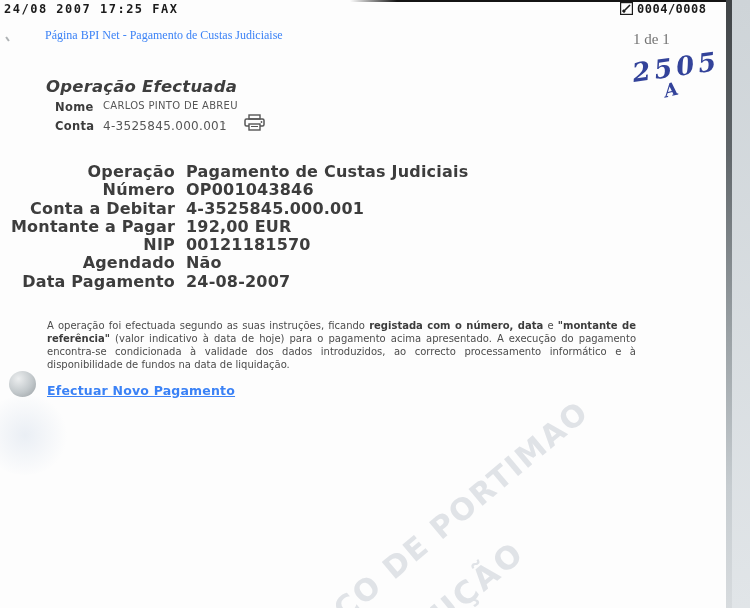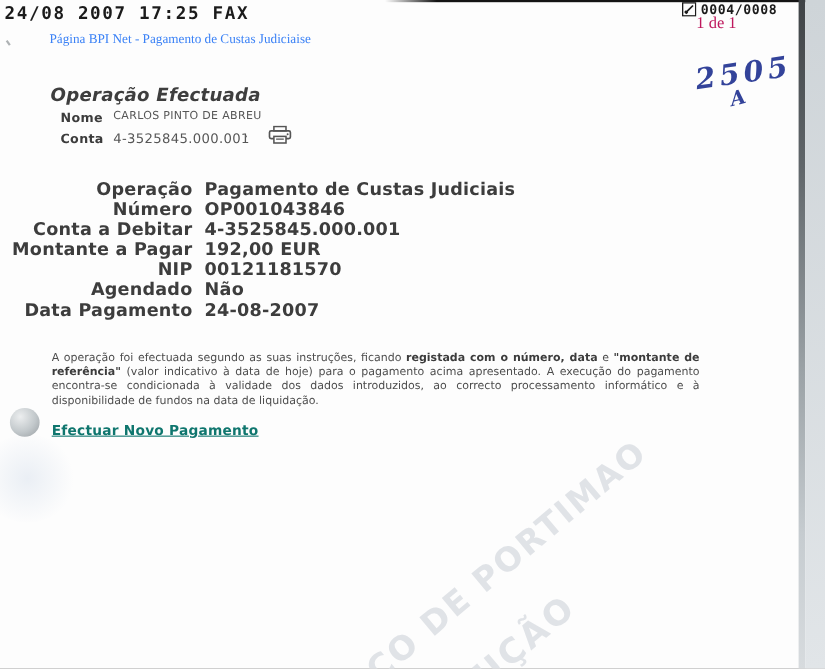--- a/index.html
+++ b/index.html
@@ -16,30 +16,30 @@
   .edge-strip{position:absolute;left:732px;top:0;width:18px;height:608px;
     background:linear-gradient(to bottom,#ced4d8,#e1e5e8);}
   .speck{position:absolute;left:5px;top:38px;width:5px;height:2px;background:#aeb2b4;transform:rotate(55deg);}
   .smudge{position:absolute;left:-20px;top:395px;width:90px;height:80px;border-radius:50%;
     background:radial-gradient(circle,rgba(190,205,225,.30),rgba(190,205,225,0) 70%);}
   .ball{position:absolute;left:9px;top:371px;width:27px;height:26px;border-radius:50%;
     background:radial-gradient(circle at 35% 30%, #eceeef, #c2c8cb 55%, #979da1 100%);}
 
   
   .fax-ts{position:absolute;left:4px;top:2px;font-family:"DejaVu Sans Mono",monospace;
-    font-size:16px;font-weight:bold;letter-spacing:1.5px;color:#1b1b1b;white-space:pre;}
+    font-size:12px;font-weight:bold;letter-spacing:1.5px;color:#1b1b1b;white-space:pre;}
   .fax-counter{position:absolute;left:637px;top:2px;font-family:"DejaVu Sans Mono",monospace;
     font-size:12px;font-weight:bold;letter-spacing:.5px;color:#1b1b1b;}
   .note-ico{position:absolute;left:620px;top:2px;width:13px;height:13px;}
 
   
   .doc-title{position:absolute;left:45px;top:28px;font-family:"Liberation Serif", serif;
     font-size:12px;color:#3b82f6;}
-  .page-ind{position:absolute;left:633px;top:13px;font-family:"Liberation Serif", serif;
-    font-size:15px;color:#be185d;}
+  .page-ind{position:absolute;left:633px;top:31px;font-family:"Liberation Serif", serif;
+    font-size:15px;color:#737373;}
 
   
   .hand-num{position:absolute;left:632px;top:52px;font-style:italic;font-weight:bold;
     font-size:26px;color:#33439a;letter-spacing:4px;transform:rotate(-8deg);font-family:"DejaVu Serif",serif;}
   .hand-letter{position:absolute;left:664px;top:79px;font-style:italic;font-weight:bold;
     font-size:18px;color:#33439a;transform:rotate(-14deg);font-family:"DejaVu Serif",serif;}
 
   
   .op-heading{position:absolute;left:46px;top:77px;font-size:16.5px;font-weight:bold;
     font-style:italic;color:#3e3e3e;letter-spacing:.2px;}
@@ -56,21 +56,21 @@
   .dlabel{width:175px;text-align:right;font-size:16px;font-weight:bold;color:#3d3d3d;letter-spacing:.2px;}
   .dvalue{margin-left:11px;font-size:16px;font-weight:bold;color:#3d3d3d;letter-spacing:.2px;}
 
   
   .notice{position:absolute;left:47px;top:319px;width:589px;font-size:10px;
     line-height:13px;text-align:justify;color:#4c4c4c;margin:0;}
   .notice b{color:#3c3c3c;}
 
   
   .new-pay{position:absolute;left:47px;top:383px;font-size:12.5px;font-weight:bold;
-    color:#0f766e;text-decoration:underline;letter-spacing:.2px;cursor:pointer;}
+    color:#3b82f6;text-decoration:underline;letter-spacing:.2px;cursor:pointer;}
 
   
   .wm{position:absolute;font-weight:bold;color:#e0e3e7;white-space:nowrap;
     transform-origin:0 50%;user-select:none;font-family:"DejaVu Sans",sans-serif;}
   .wm1{left:338px;top:596px;font-size:30px;letter-spacing:2px;transform:rotate(-40deg);}
   .wm2{left:370px;top:655px;font-size:31px;letter-spacing:3px;transform:rotate(-40deg);}
   svg{display:block;}
 </style>
 </head>
 <body>

